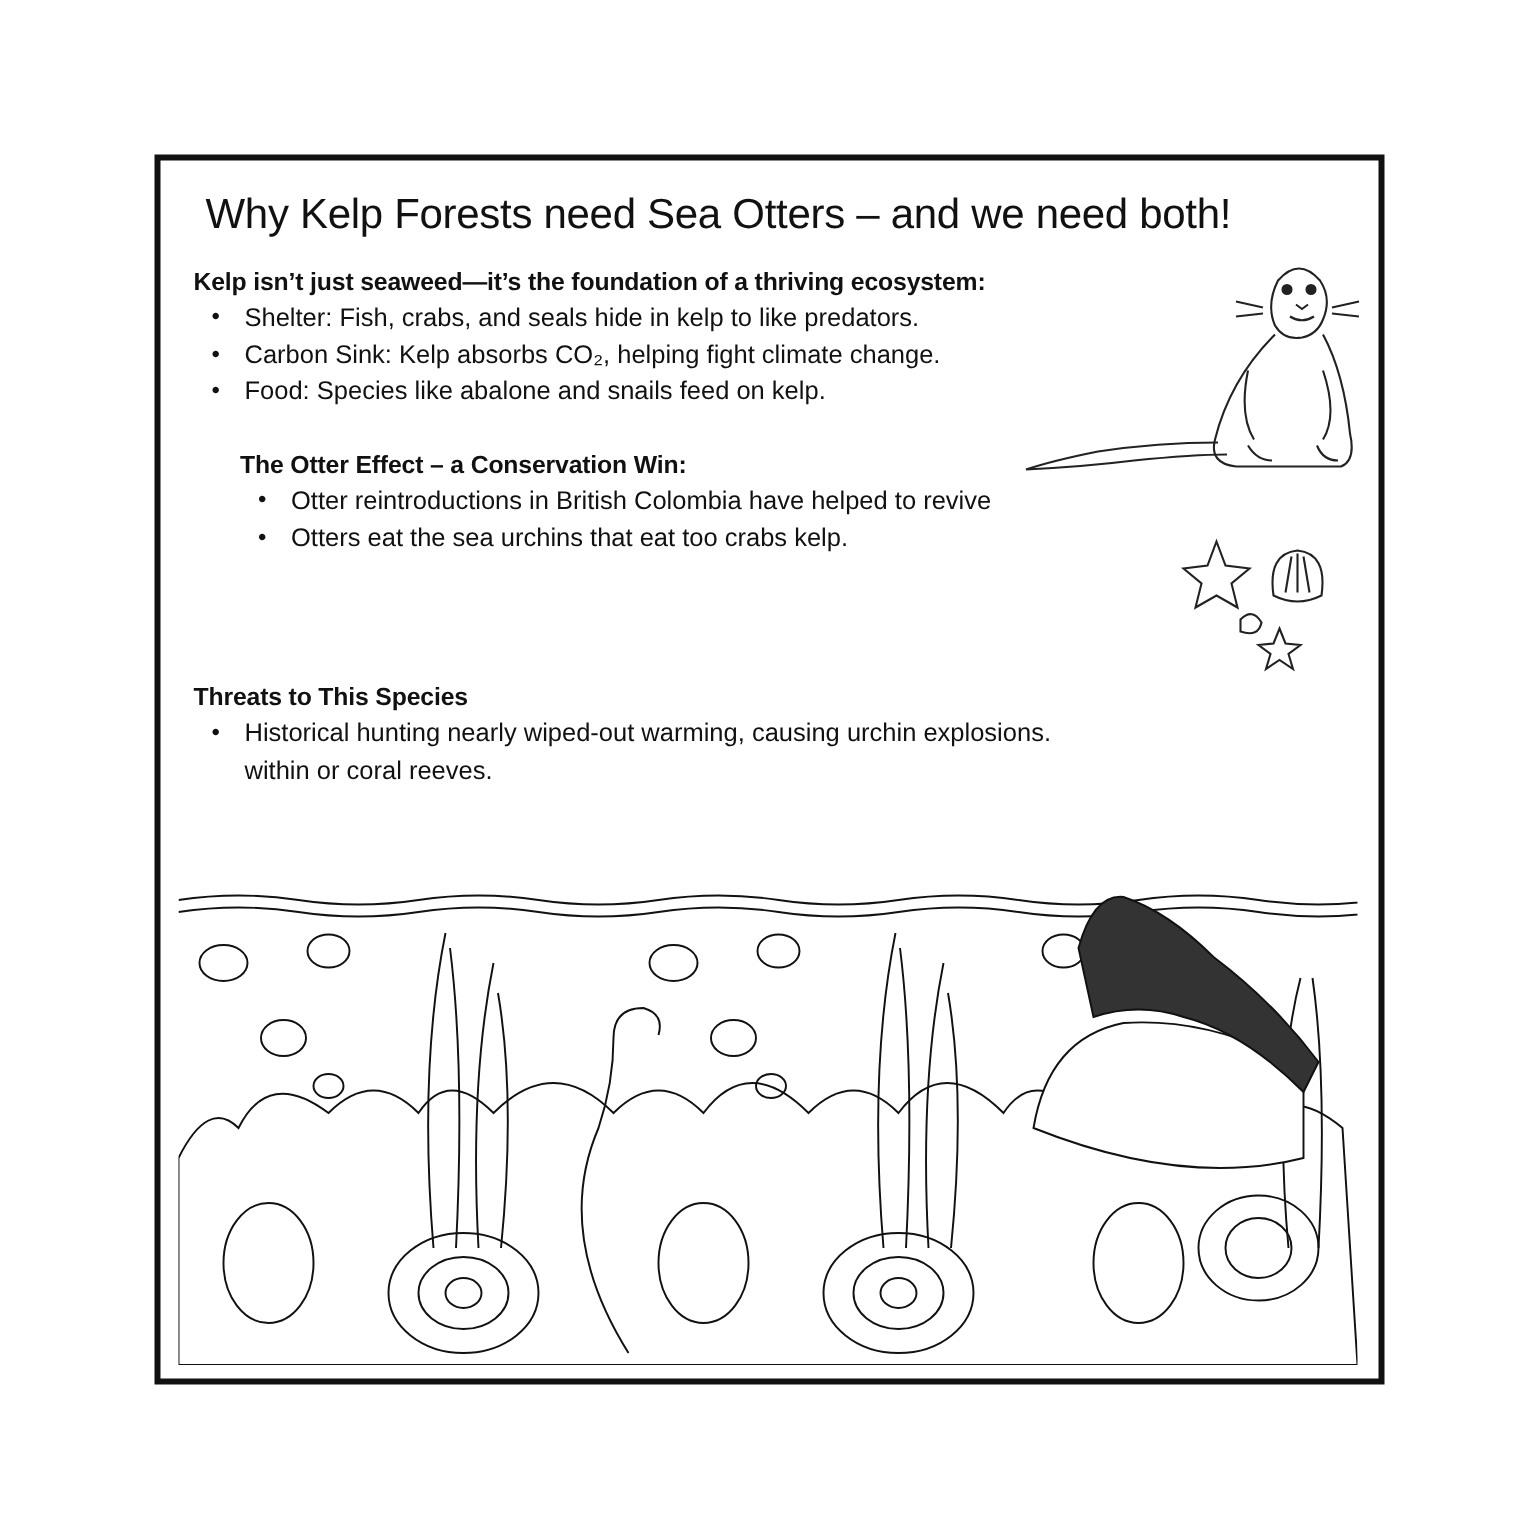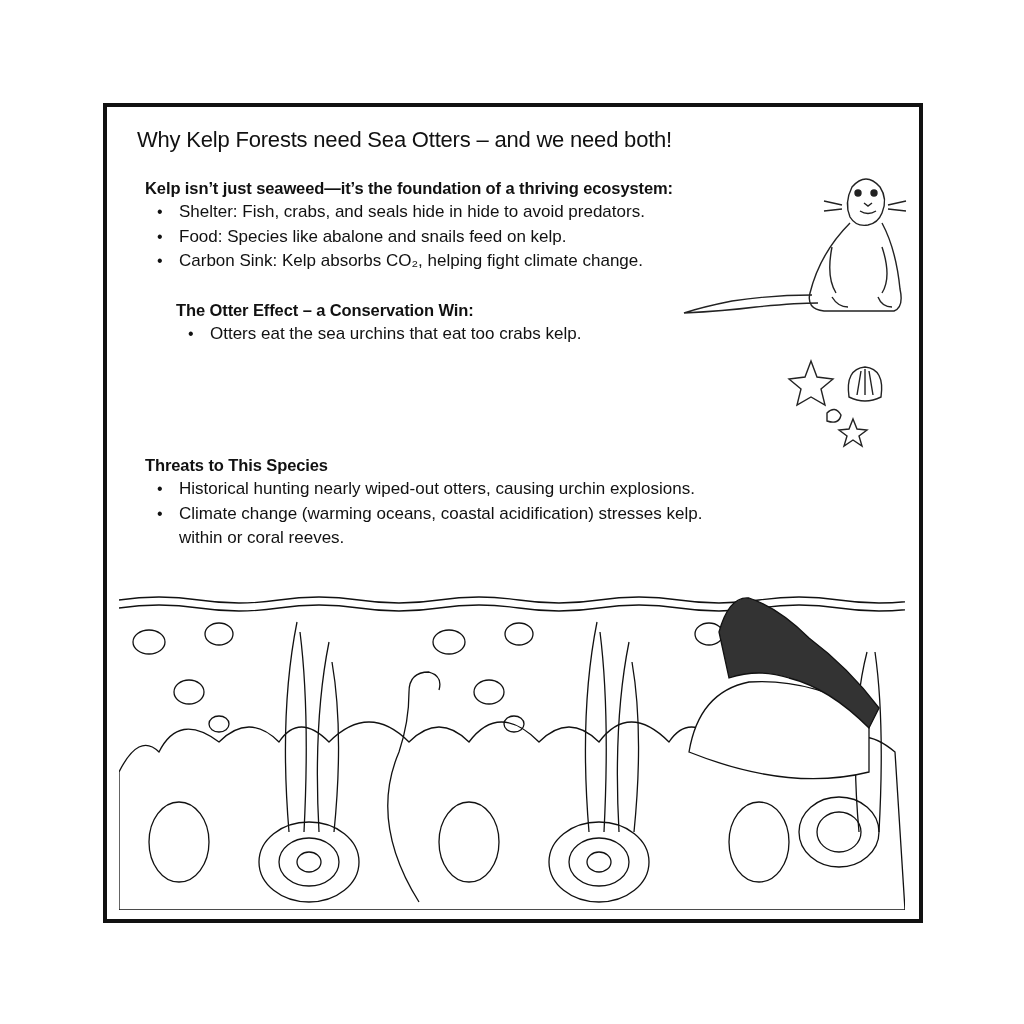--- a/index.html
+++ b/index.html
@@ -1,58 +1,58 @@
 <!DOCTYPE html>
 <html><head>
   <meta charset="utf-8">
   <style>
     html, body { margin:0; padding:0; background:#ffffff; }
     body { width:1024px; height:1024px; position:relative; overflow:hidden;
            font-family:"Liberation Sans", sans-serif; color:#111; }
     .frame { position:absolute; left:103px; top:103px; width:812px; height:812px;
              border:4px solid #111; background:#fff; }
-    .title { position:absolute; left:30px; top:20px; font-size:22px; font-weight:400;
+    .title { position:absolute; left:30px; top:20px; font-size:28px; font-weight:400;
              letter-spacing:-0.2px; white-space:nowrap; }
-    .section { position:absolute; left:38px; }
+    .section { position:absolute; left:22px; }
     .section h2 { margin:0; font-size:16.5px; font-weight:700; letter-spacing:-0.1px; white-space:nowrap; }
     .section ul { margin:2px 0 0 0; padding:0 0 0 34px; list-style:none; }
     .section li { position:relative; font-size:17px; line-height:24.5px; white-space:nowrap; }
     .section li::before { content:"\2022"; position:absolute; left:-22px; top:0; font-size:16px; }
     .s1 { top:72px; } .s2 { top:194px;margin-left:31px; } .s3 { top:349px; }
     .otter-top { position:absolute; left:575px; top:60px; width:230px; height:150px; }
     .shells { position:absolute; left:680px; top:250px; width:100px; height:100px; }
     .scene { position:absolute; left:12px; top:485px; width:786px; height:318px; }
   </style>
 </head>
 <body>
 
 <div class="frame">
   <div class="title">Why Kelp Forests need Sea Otters – and we need both!</div>
 
   <div class="section s1">
     <h2>Kelp isn’t just seaweed—it’s the foundation of a thriving ecosystem:</h2>
     <ul>
-      <li>Shelter: Fish, crabs, and seals hide in hide to avoid predators.</li>
+      <li>Shelter: Fish, crabs, and seals hide in kelp to like predators.</li>
+      <li>Carbon Sink: Kelp absorbs CO₂, helping fight climate change.</li>
       <li>Food: Species like abalone and snails feed on kelp.</li>
-      <li>Carbon Sink: Kelp absorbs CO₂, helping fight climate change.</li>
     </ul>
   </div>
 
   <div class="section s2">
     <h2>The Otter Effect – a Conservation Win:</h2>
     <ul>
+      <li>Otter reintroductions in British Colombia have helped to revive</li>
       <li>Otters eat the sea urchins that eat too crabs kelp.</li>
     </ul>
   </div>
 
   <div class="section s3">
     <h2>Threats to This Species</h2>
     <ul>
-      <li>Historical hunting nearly wiped-out otters, causing urchin explosions.</li>
-      <li>Climate change (warming oceans, coastal acidification) stresses kelp.</li>
+      <li>Historical hunting nearly wiped-out warming, causing urchin explosions.</li>
       <li class="cont">within or coral reeves.</li>
     </ul>
   </div>
 
   <svg class="otter-top" viewBox="0 0 230 150" fill="none" stroke="#222" stroke-width="1.4">
     <path d="M170 20 q14 -16 28 0 q8 12 2 26 q-4 10 -14 12 q-12 2 -18 -8 q-6 -14 2 -30z"></path>
     <circle cx="176" cy="26" r="3" fill="#222"></circle>
       <circle cx="192" cy="26" r="3" fill="#222"></circle>
     <path d="M182 36 l4 3 l4 -3"></path>
       <path d="M178 44 q8 5 16 0"></path>

